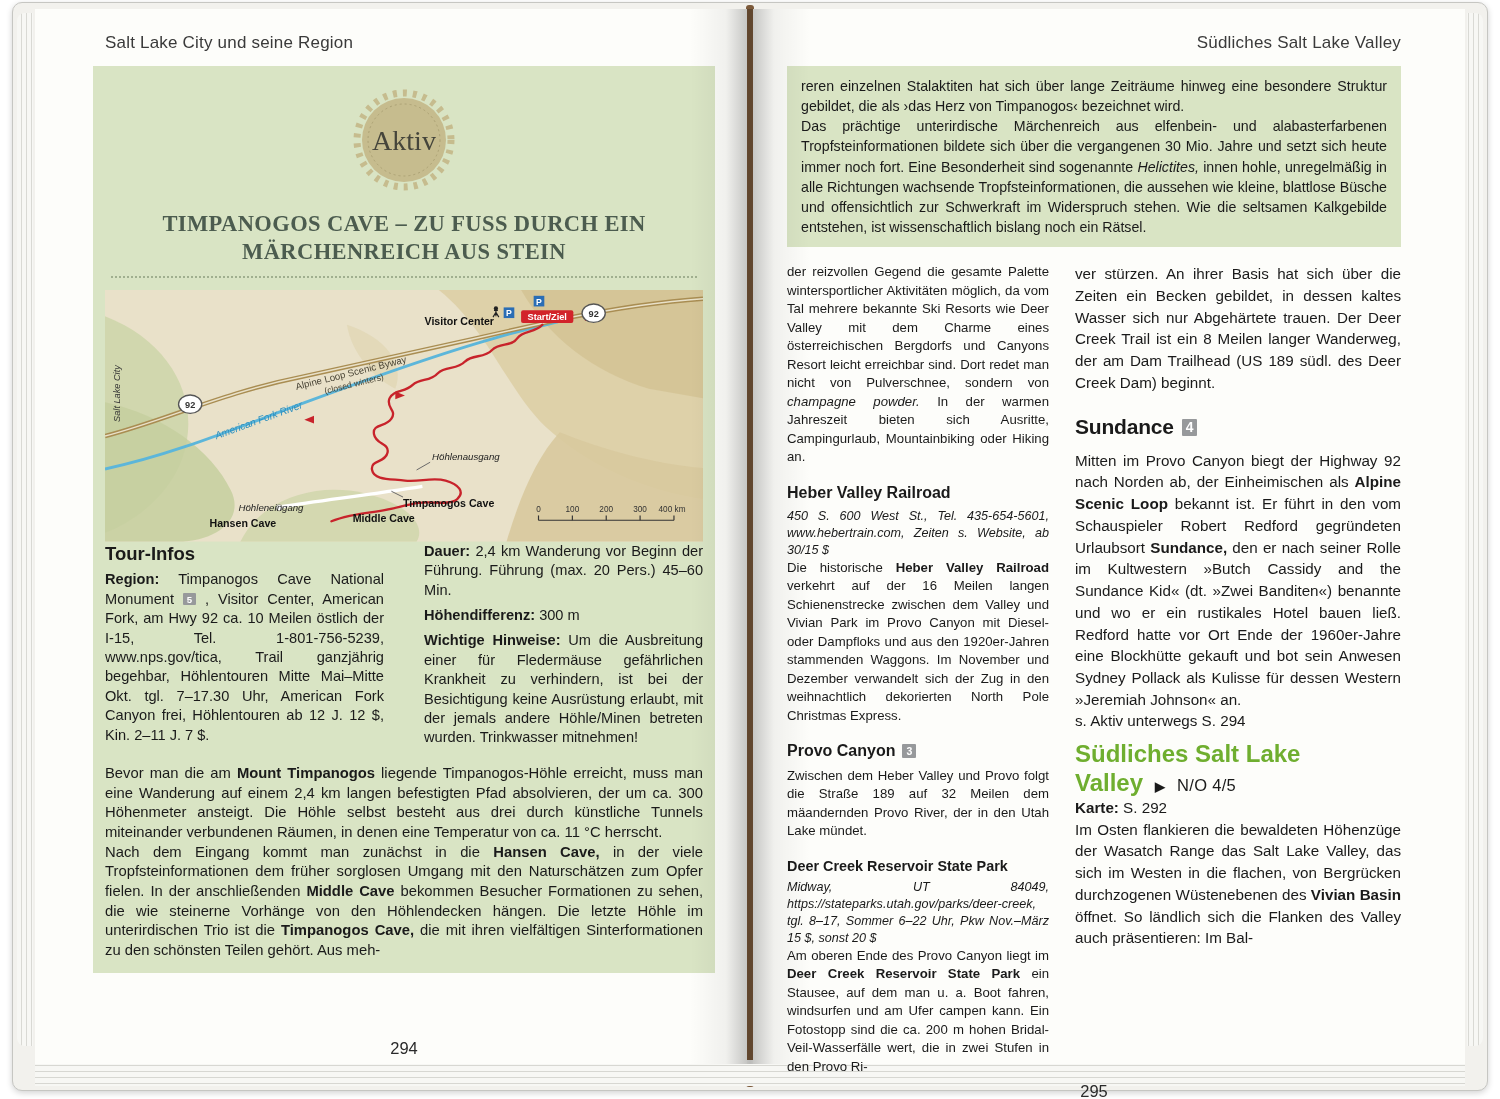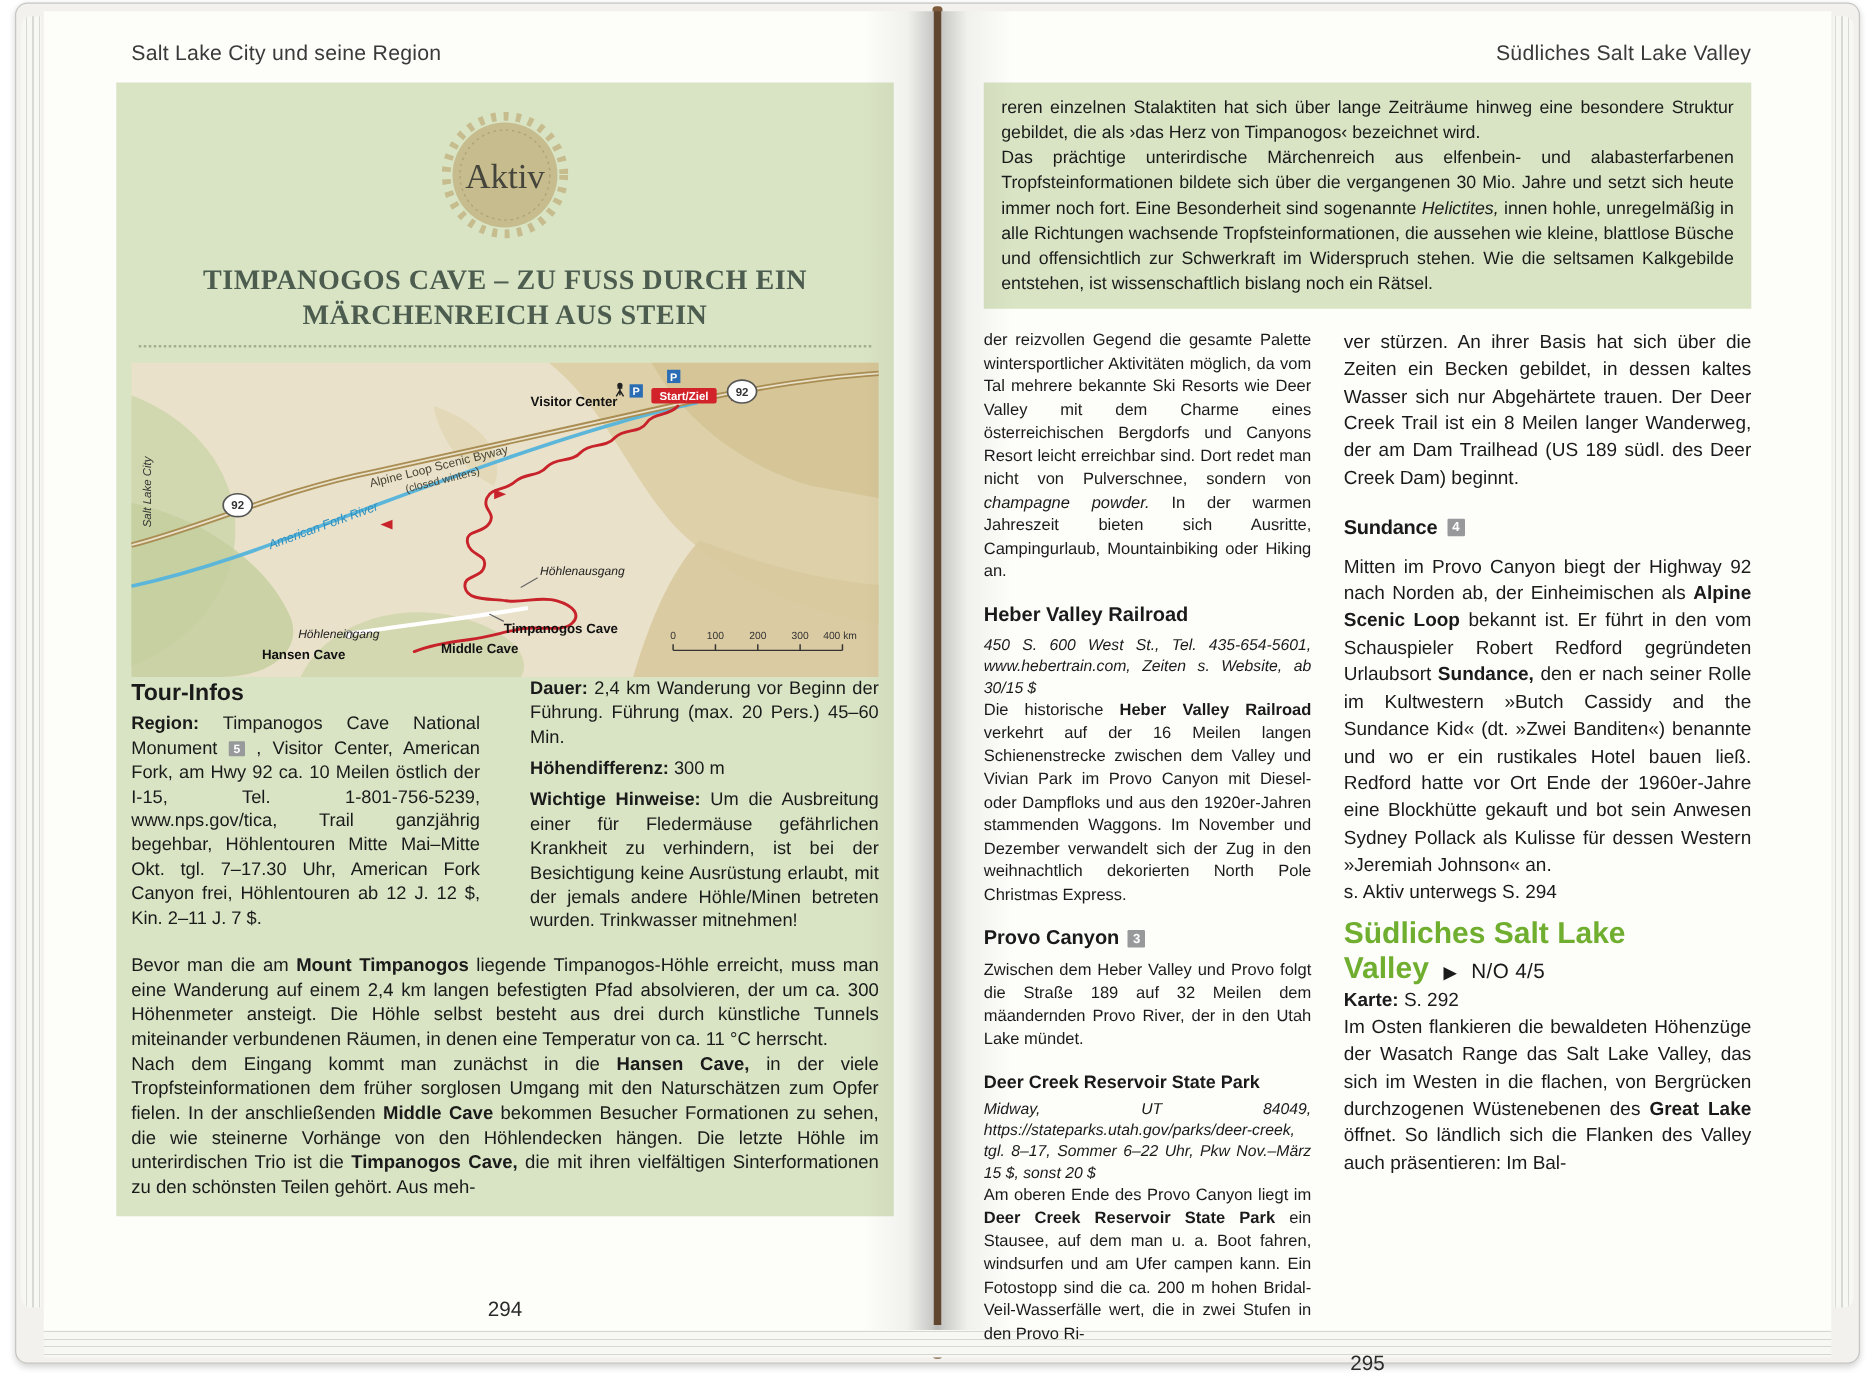--- a/index.html
+++ b/index.html
@@ -45,21 +45,21 @@
   
   .green-box{background:#d9e4c4;margin-top:13px;padding:10px 14px;font-size:14.2px;line-height:1.42;}
   .green-box p{margin:0;text-align:justify;}
   .cols{display:flex;gap:26px;margin-top:16px;}
   .col-narrow{width:262px;flex:0 0 262px;font-size:13.2px;line-height:1.4;}
   .col-wide{flex:1;font-size:15.2px;line-height:1.43;}
   .col-narrow p,.col-wide p{margin:0;text-align:justify;}
   .h-small{font-size:16px;margin:15px 0 4px 0;font-weight:bold;}
   .h-smaller{font-size:14.4px;margin:15px 0 3px 0;font-weight:bold;}
   .addr{font-style:italic;font-size:12.6px;line-height:1.35;margin:0 0 5px 0;}
-  .h-large{font-size:16px;margin:18px 0 8px 0;font-weight:bold;letter-spacing:-.2px;}
+  .h-large{font-size:21px;margin:18px 0 8px 0;font-weight:bold;letter-spacing:-.2px;}
   .h-large .numbox{margin-left:8px;}
   .h-small .numbox{margin-left:7px;}
   .see-ref{margin-top:2px;}
   .section-head{margin-top:8px;color:#6fae2f;font-weight:bold;font-size:24px;line-height:1.18;}
   .section-head .line2{display:flex;align-items:baseline;gap:12px;}
   .loc-arrow{color:#1a1a1a;font-size:13px;}
   .loc-text{color:#1a1a1a;font-weight:normal;font-size:16.5px;letter-spacing:.3px;}
   .karte{margin-top:10px;}
 </style>
 </head>
@@ -225,21 +225,21 @@
           <div class="section-head">
             <div>Südliches Salt Lake</div>
             <div class="line2">
               <span>Valley</span>
               <span class="loc-arrow">▶</span>
               <span class="loc-text">N/O 4/5</span>
             </div>
           </div>
 
           <p class="karte"><b>Karte:</b> S. 292</p>
-          <p>Im Osten flankieren die bewaldeten Höhenzüge der Wasatch Range das Salt Lake Valley, das sich im Westen in die flachen, von Bergrücken durchzogenen Wüstenebenen des <b>Great Lake</b> öffnet. So ländlich sich die Flanken des Valley auch präsentieren: Im Bal-</p>
+          <p>Im Osten flankieren die bewaldeten Höhenzüge der Wasatch Range das Salt Lake Valley, das sich im Westen in die flachen, von Bergrücken durchzogenen Wüstenebenen des <b>Vivian Basin</b> öffnet. So ländlich sich die Flanken des Valley auch präsentieren: Im Bal-</p>
         </div>
       </div>
 
       <div class="page-number">295</div>
     </div>
 
     <div class="crease"></div>
   </div>
 </div>
 

